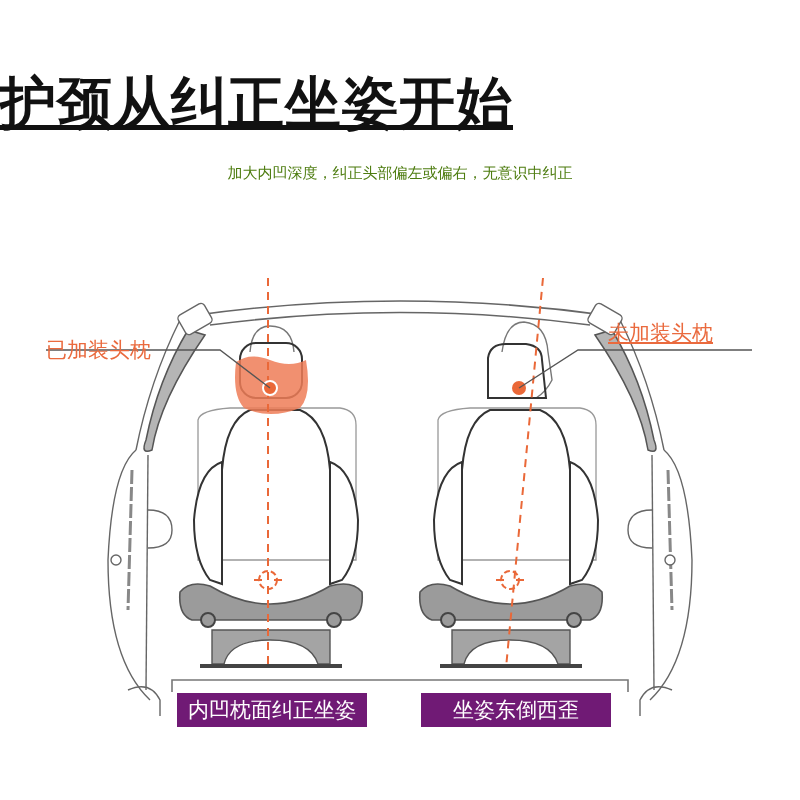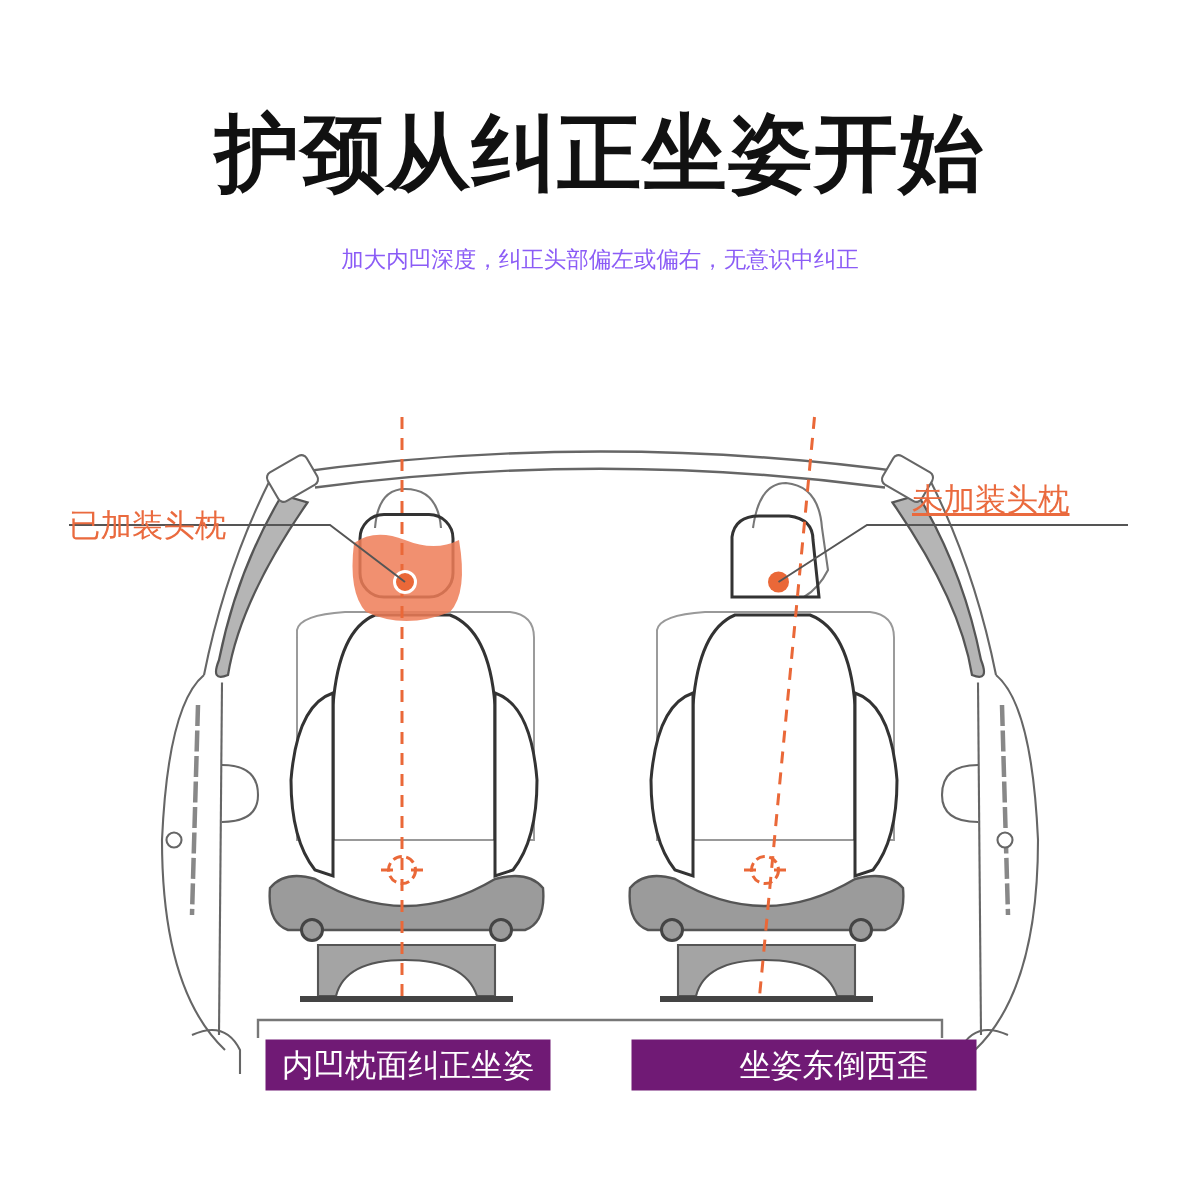--- a/index.html
+++ b/index.html
@@ -1,29 +1,29 @@
 <!DOCTYPE html>
 <html><head>
 <meta charset="utf-8">
 <style>
   html, body { margin: 0; padding: 0; background: #ffffff; }
   body { width: 800px; height: 800px; position: relative; overflow: hidden;
          font-family: "DejaVu Sans", "Liberation Sans", sans-serif; }
-  .title { position: absolute; left: 0; right: 0; top: 62px; text-align: center;
+  .title { position: absolute; left: 0; right: 0; top: 62px; 
            font-family: "DejaVu Serif", "Liberation Serif", serif; font-weight: bold;
-           font-size: 56px; letter-spacing: 1px; color: #111111; line-height: 80px; }
+           font-size: 56px; letter-spacing: 1px; color: #111111; line-height: 80px; text-decoration: underline; }
   .subtitle { position: absolute; left: 0; right: 0; top: 158px; text-align: center;
-              font-size: 15px; color: #8b5cf6; line-height: 30px; }
+              font-size: 15px; color: #4d7c0f; line-height: 30px; }
   .label { position: absolute; font-size: 21px; color: #ea6a3e; line-height: 26px; }
   .label-left { left: 46px; top: 320px; margin-top: 17px; }
   .label-right { left: 608px; top: 320px; text-decoration: underline; }
   .badge { position: absolute; top: 693px; height: 34px; background: #701a75;
            color: #ffffff; font-size: 21px; line-height: 34px; text-align: center; }
   .badge-left { left: 177px; width: 190px; }
-  .badge-right { left: 421px; width: 190px; padding-left: 40px; }
+  .badge-right { left: 421px; width: 190px; }
   svg.scene { position: absolute; left: 0; top: 0; }
 </style>
 </head>
 <body>
 
 <div class="title">护颈从纠正坐姿开始</div>
 <div class="subtitle">
   <div>加大内凹深度，纠正头部偏左或偏右，无意识中纠正</div>
 </div>
 

